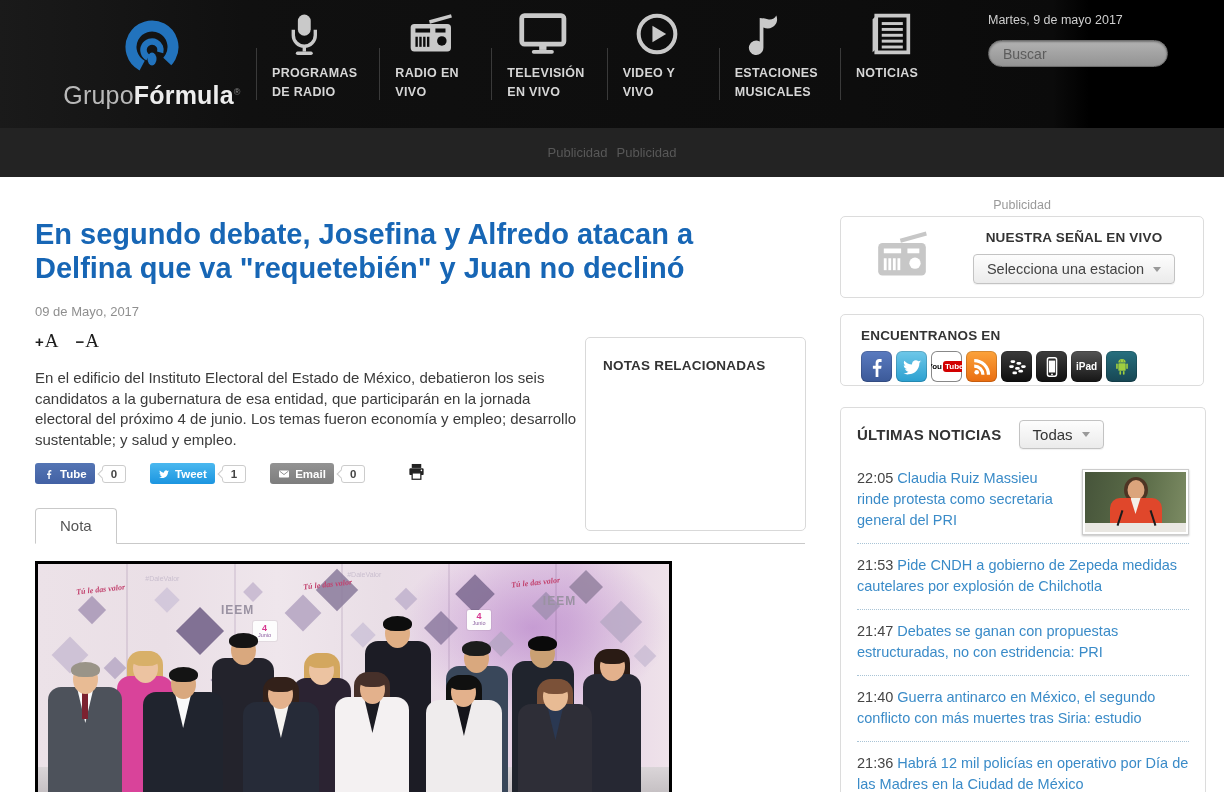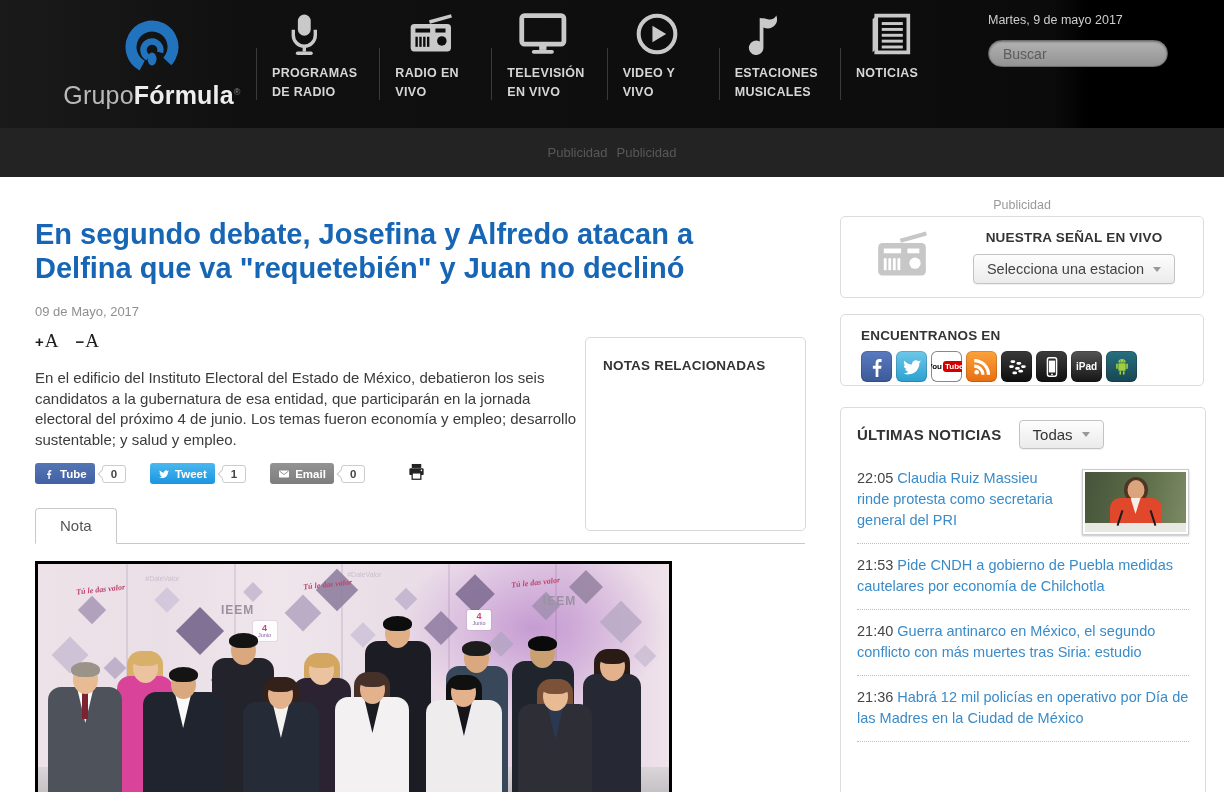--- a/index.html
+++ b/index.html
@@ -558,19 +558,20 @@
         <div class="news-item"><span class="thumb">
             <span class="t-in">
               <span class="t-hair"></span>
               <span class="t-head"></span>
               <span class="t-body"></span>
               <span class="t-strip"></span>
               <span class="t-mic tm1"></span>
               <span class="t-mic tm2"></span>
             </span>
           </span><span class="n-time">22:05</span> <a class="n-link">Claudia Ruiz Massieu rinde protesta como secretaria general del PRI</a></div>
-        <div class="news-item"><span class="n-time">21:53</span> <a class="n-link">Pide CNDH a gobierno de Puebla medidas cautelares por economía de Chilchotla</a></div>
+        <div class="news-item"><span class="n-time">21:53</span> <a class="n-link">Pide CNDH a gobierno de Zepeda medidas cautelares por explosión de Chilchotla</a></div>
+        <div class="news-item"><span class="n-time">21:47</span> <a class="n-link">Debates se ganan con propuestas estructuradas, no con estridencia: PRI</a></div>
         <div class="news-item"><span class="n-time">21:40</span> <a class="n-link">Guerra antinarco en México, el segundo conflicto con más muertes tras Siria: estudio</a></div>
         <div class="news-item"><span class="n-time">21:36</span> <a class="n-link">Habrá 12 mil policías en operativo por Día de las Madres en la Ciudad de México</a></div>
       </div>
   </section>
 
 </div>
 
 </body></html>

